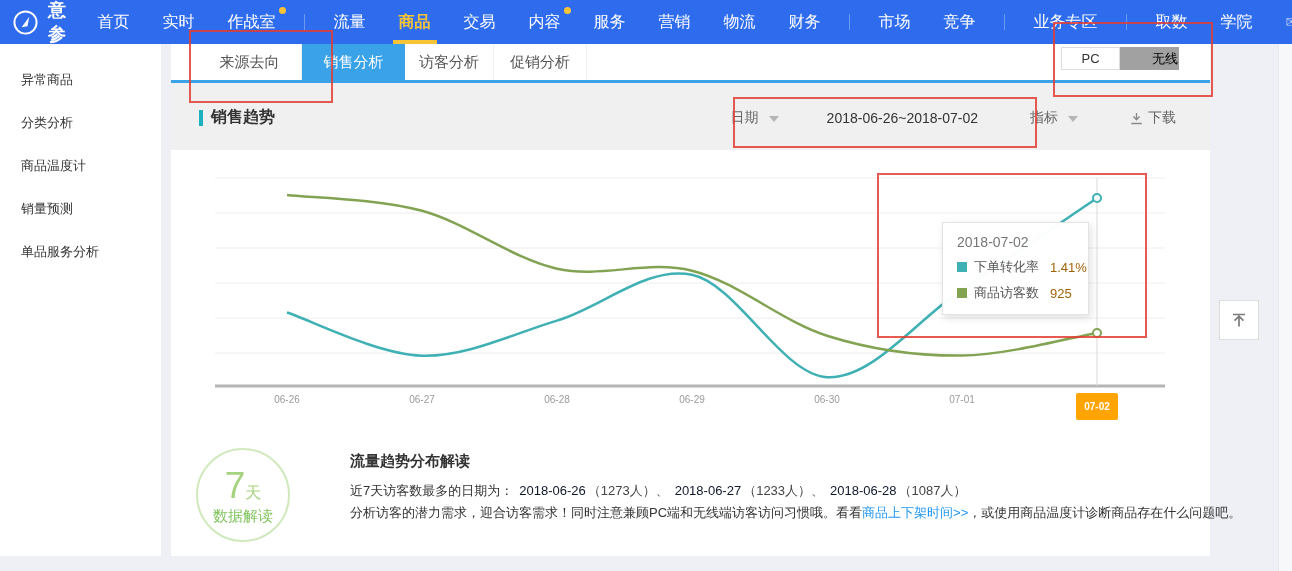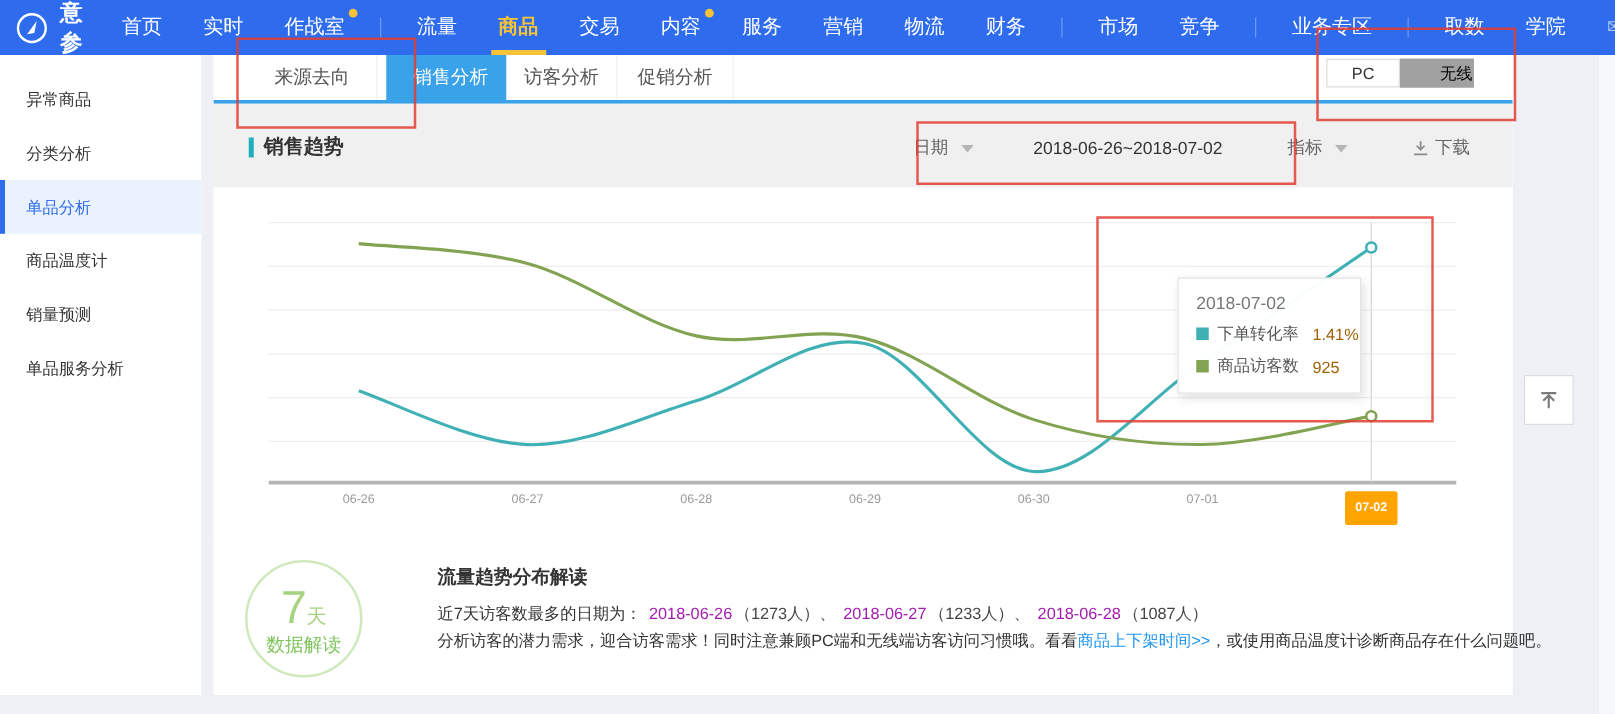--- a/index.html
+++ b/index.html
@@ -60,21 +60,21 @@
 
   
   .insight { position:absolute; left:0; top:386px; width:1039px; height:126px; background:#fff; }
   .badge-circle { position:absolute; left:25px; top:18px; width:94px; height:94px; border:2px solid #cfe9bd; border-radius:50%; text-align:center; }
   .badge-big { font-size:37px; color:#a6d37f; line-height:1; margin-top:17px; font-weight:300; }
   .badge-big .tian { font-size:16px; }
   .badge-sub { font-size:15px; color:#7fc35c; margin-top:3px; }
   .insight-title { position:absolute; left:179px; top:22px; font-size:15px; font-weight:bold; color:#333; }
   .insight-line { position:absolute; left:179px; font-size:13px; color:#333; white-space:nowrap; }
   .line1 { top:52px; } .line2 { top:74px; }
-  .date-orange { color:#a21caf; margin:0 2px 0 6px; cursor:pointer; }
+  .date-orange { color:#0f172a; margin:0 2px 0 6px; cursor:pointer; }
   .count { color:#444; }
   .link { color:#2196f0; cursor:pointer; }
 
   
   .back-top { position:absolute; left:1219px; top:300px; width:40px; height:40px; background:#fff; border:1px solid #ddd; display:flex; align-items:center; justify-content:center; cursor:pointer; }
   .scroll-track { position:absolute; left:1278px; top:0; width:14px; height:571px; background:#f7f8fa; border-left:1px solid #e8eaee; }
 
   .anno { position:absolute; border:2px solid rgba(226,61,50,0.85); z-index:9; pointer-events:none; }
 </style>
 </head>
@@ -116,31 +116,30 @@
         <span class="nav-item muted">
           <span class="env-icon">✉</span>
         </span>
       </div>
   </div>
 
   <div class="sidebar" id="sidebar">
       <div class="side-item clipped">商品排行</div>
       <div class="side-item">异常商品</div>
       <div class="side-item">分类分析</div>
-      <div class="side-item active">单品分析</div>
       <div class="side-item">商品温度计</div>
       <div class="side-item">销量预测</div>
       <div class="side-item">单品服务分析</div>
     </div>
 
   <div class="content">
 
     <div class="tabbar" id="tabbar">
         <div class="tab" style="left: 27px; width: 104px;">来源去向</div>
-        <div class="tab active" style="left: 131px; width: 103px; margin-left: 7px;">销售分析</div>
+        <div class="tab active" style="left: 131px; width: 103px;">销售分析</div>
         <div class="tab" style="left: 234px; width: 89px;">访客分析</div>
         <div class="tab" style="left: 323px; width: 93px;">促销分析</div>
       </div>
     <div class="tab-underline"></div>
 
     <div class="toggle" id="toggle">
         <div class="toggle-btn">PC</div>
         <div class="toggle-btn selected">无线</div>
       </div>
 

